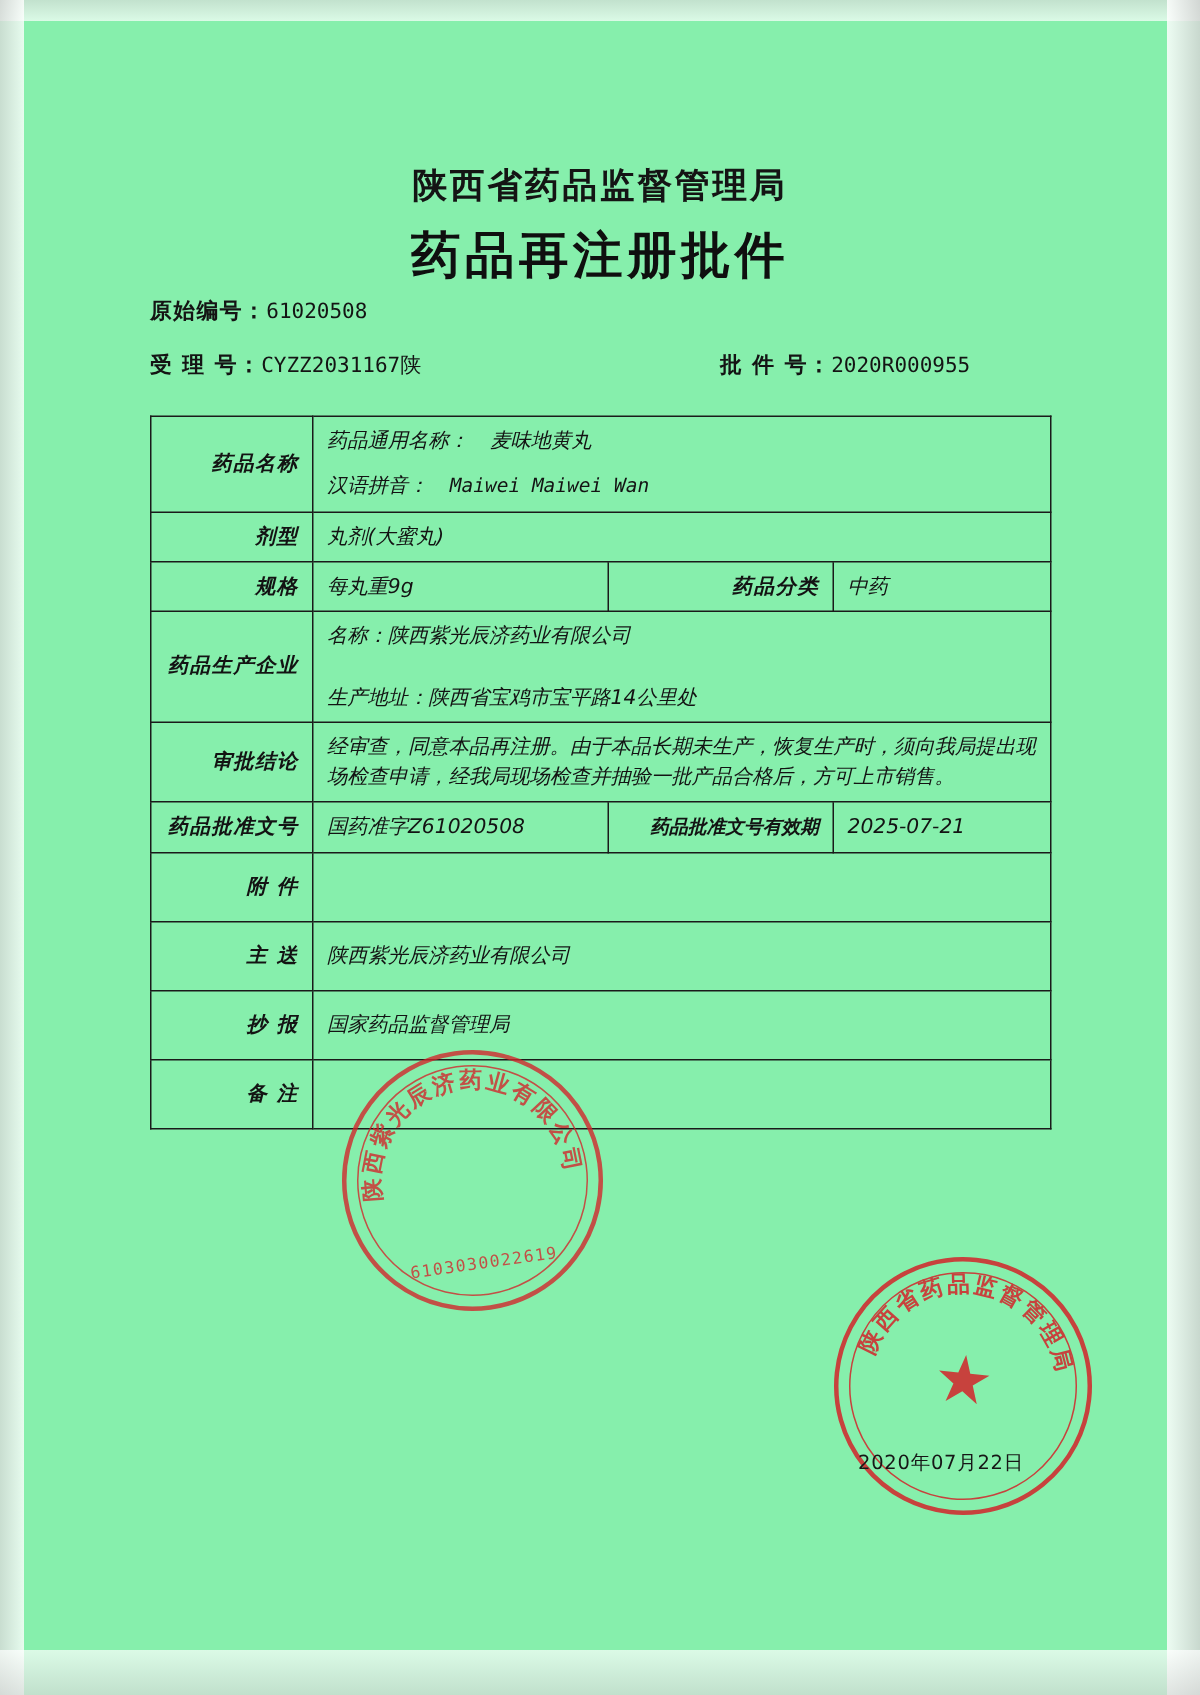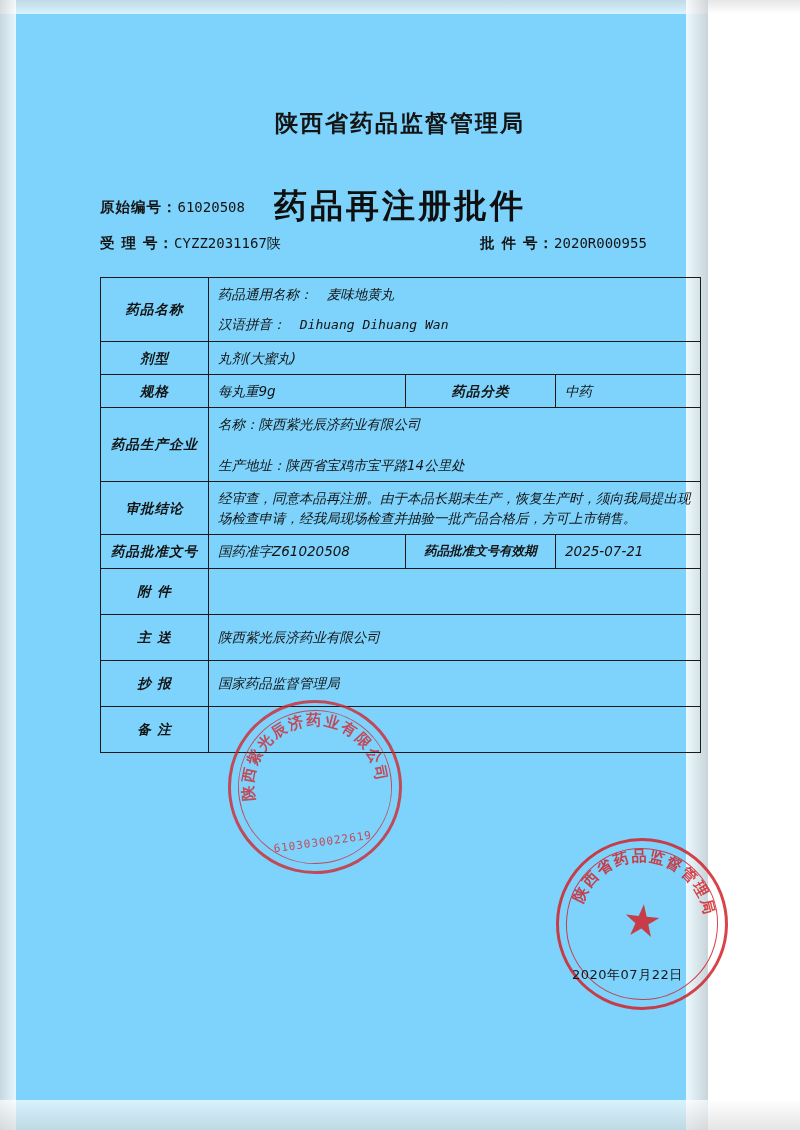--- a/index.html
+++ b/index.html
@@ -11,23 +11,23 @@
     width: 800px;
     height: 1130px;
     font-family: "Liberation Sans", sans-serif;
     color: #111;
     position: relative;
     overflow: hidden;
   }
   .page {
     position: absolute;
     left: 0; top: 0;
-    width: 708px;
+    width: 800px;
     height: 1130px;
-    background: #7dd3fc;
+    background: #86efac;
   }
   
   .scan-edge-left {
     position: absolute; left: 0; top: 0; width: 16px; height: 1130px;
     background: linear-gradient(to right, #d9d9d9, #ffffff);
     opacity: .8;
   }
   .scan-edge-right {
     position: absolute; right: 0; top: 0; width: 22px; height: 1130px;
     background: linear-gradient(to left, #d4d4d4, #ffffff);
@@ -60,21 +60,20 @@
     position: absolute;
     top: 148px;
     left: 0;
     width: 800px;
     text-align: center;
     font-family: "DejaVu Serif", serif;
     font-size: 33px;
     font-weight: 700;
     letter-spacing: 3px;
     color: #0f0f0f;
-    margin-top: 36px;
   }
 
   .meta {
     position: absolute;
     left: 100px;
     width: 600px;
     font-family: "DejaVu Sans", sans-serif;
     font-size: 14.5px;
     color: #141414;
   }
@@ -101,21 +100,21 @@
     border: 1px solid #1a1a1a;
     font-family: "DejaVu Sans", sans-serif;
     font-size: 13.5px;
     color: #131313;
     padding: 6px 9px;
     vertical-align: middle;
     line-height: 1.5;
     font-style: italic;
   }
   td.hdr {
-    text-align: center;
+    text-align: right;
     font-weight: 700;
     letter-spacing: 1px;
     white-space: nowrap;
   }
   td.val { text-align: left; }
   .mono { font-family: "DejaVu Sans Mono", monospace; font-size: 13px; }
   .line-sp { display: block; }
   .line-sp + .line-sp { margin-top: 10px; }
   .just {
     text-align: justify;
@@ -238,21 +237,21 @@
     <tbody>
       <tr>
         <td class="hdr">药品名称</td>
         <td class="val" colspan="3">
           <span class="line-sp">
             <span>药品通用名称：</span>
             <span style="margin-left:10px">麦味地黄丸</span>
           </span>
           <span class="line-sp">
             <span>汉语拼音：</span>
-            <span class="mono" style="margin-left:10px">Dihuang Dihuang Wan</span>
+            <span class="mono" style="margin-left:10px">Maiwei Maiwei Wan</span>
           </span>
         </td>
       </tr>
       <tr>
         <td class="hdr">剂型</td>
         <td class="val" colspan="3">丸剂(大蜜丸)</td>
       </tr>
       <tr>
         <td class="hdr">规格</td>
         <td class="val">每丸重9g</td>

